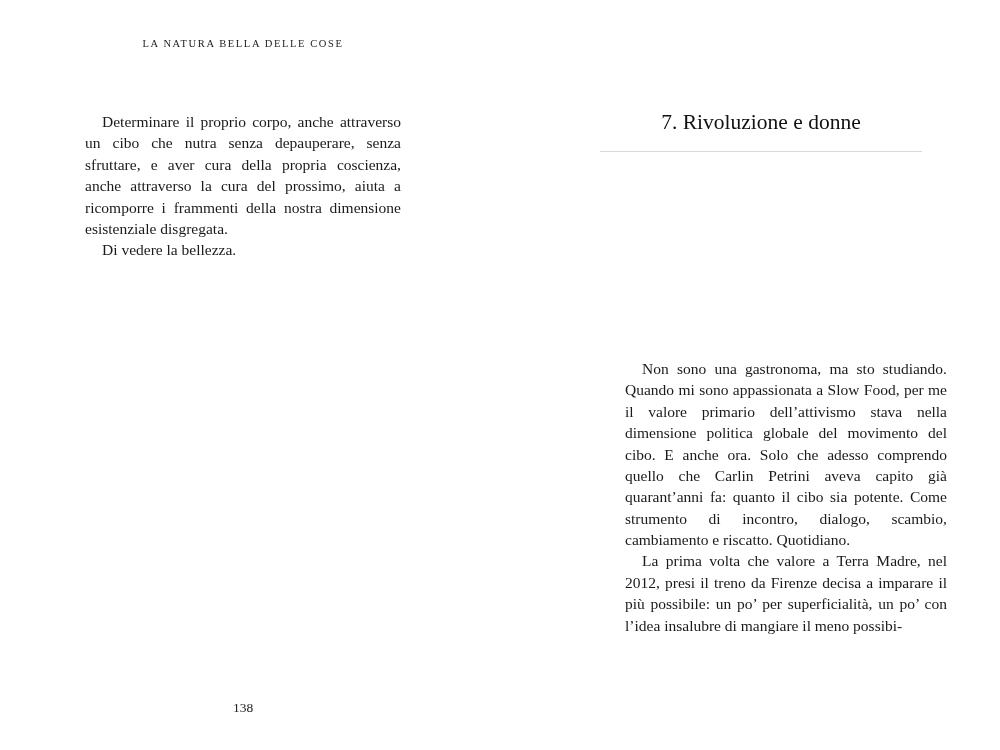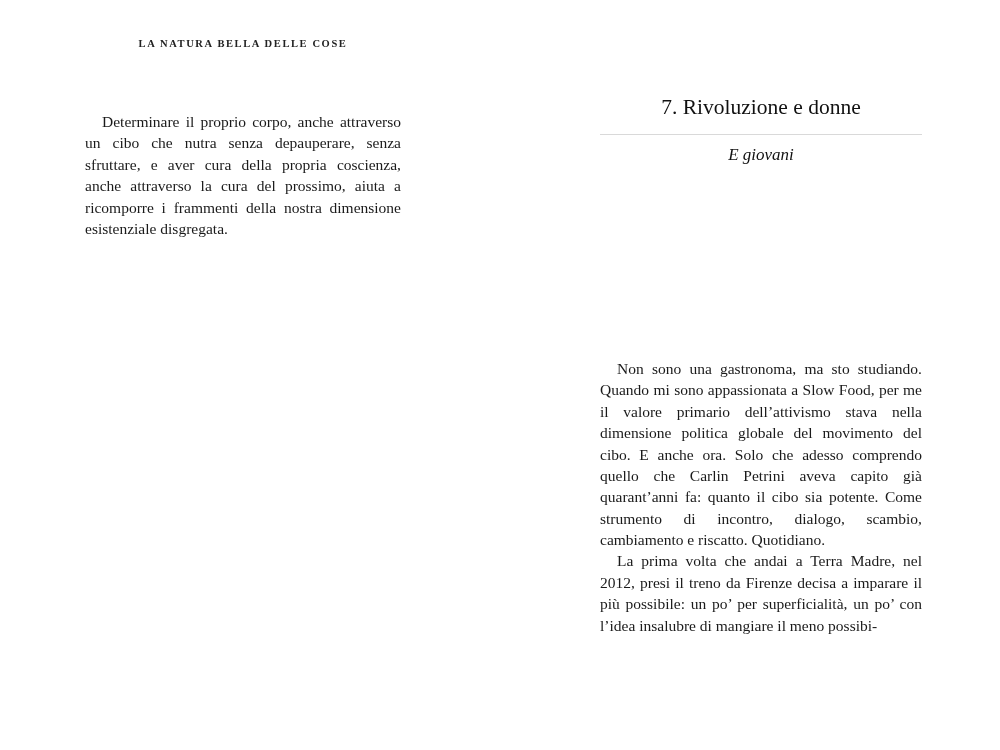--- a/index.html
+++ b/index.html
@@ -29,53 +29,54 @@
     width: 322px;
   }
   .running-header {
     position: absolute;
     top: 38px;
     left: 0;
     width: 100%;
     text-align: center;
     font-size: 10.5px;
     letter-spacing: 1.6px;
-    font-weight: bold;
+    font-weight: normal;
     color: #222222;
   }
   .body-text {
     position: absolute;
     left: 0;
     width: 100%;
     text-align: justify;
     font-size: 15.5px;
     line-height: 1.38;
   }
   .page-left .body-text {
     top: 111px;
   }
   .page-right .body-text {
     top: 358px;
+    margin-left: 25px;
   }
   .para {
     margin: 0;
     text-indent: 17px;
     hyphens: auto;
   }
   .chapter-heading {
     position: absolute;
     top: 94px;
     left: 0;
     width: 100%;
     text-align: center;
   }
   .chapter-title {
     font-size: 21.5px;
     font-weight: normal;
-    margin: 1px;
+    margin: 16px;
     color: #111111;
   }
   .chapter-rule {
     border: none;
     border-top: 1px solid #d9d9d9;
     margin: 14px 0 10px 0;
     width: 100%;
   }
   .chapter-subtitle {
     font-size: 17px;
@@ -93,29 +94,30 @@
   }
 </style>
 </head>
 <body>
 
 <div class="page page-left">
   <div class="running-header">LA NATURA BELLA DELLE COSE</div>
 
   <div class="body-text">
       <p class="para">Determinare il proprio corpo, anche attraverso un cibo che nutra senza depauperare, senza sfruttare, e aver cura della propria coscienza, anche attraverso la cura del prossimo, aiuta a ricomporre i frammenti della nostra dimensione esistenziale disgregata.</p>
+      <p class="para">Di vedere la bellezza.</p>
     </div>
 
+  <div class="page-number">138</div>
 </div>
 
 <div class="page page-right">
   <div class="chapter-heading">
     <h1 class="chapter-title">7. Rivoluzione e donne</h1>
     <hr class="chapter-rule">
-    <div class="chapter-subtitle">E giovani</div>
   </div>
 
   <div class="body-text">
       <p class="para">Non sono una gastronoma, ma sto studiando. Quando mi sono appassionata a Slow Food, per me il valore primario dell’attivismo stava nella dimensione politica globale del movimento del cibo. E anche ora. Solo che adesso comprendo quello che Carlin Petrini aveva capito già quarant’anni fa: quanto il cibo sia potente. Come strumento di incontro, dialogo, scambio, cambiamento e riscatto. Quotidiano.</p>
-      <p class="para">La prima volta che andai a Terra Madre, nel 2012, presi il treno da Firenze decisa a imparare il più possibile: un po’ per superficialità, un po’ con l’idea insalubre di mangiare il meno possibi-</p>
+      <p class="para">La prima volta che valore a Terra Madre, nel 2012, presi il treno da Firenze decisa a imparare il più possibile: un po’ per superficialità, un po’ con l’idea insalubre di mangiare il meno possibi-</p>
     </div>
 
 </div>
 
 </body></html>

